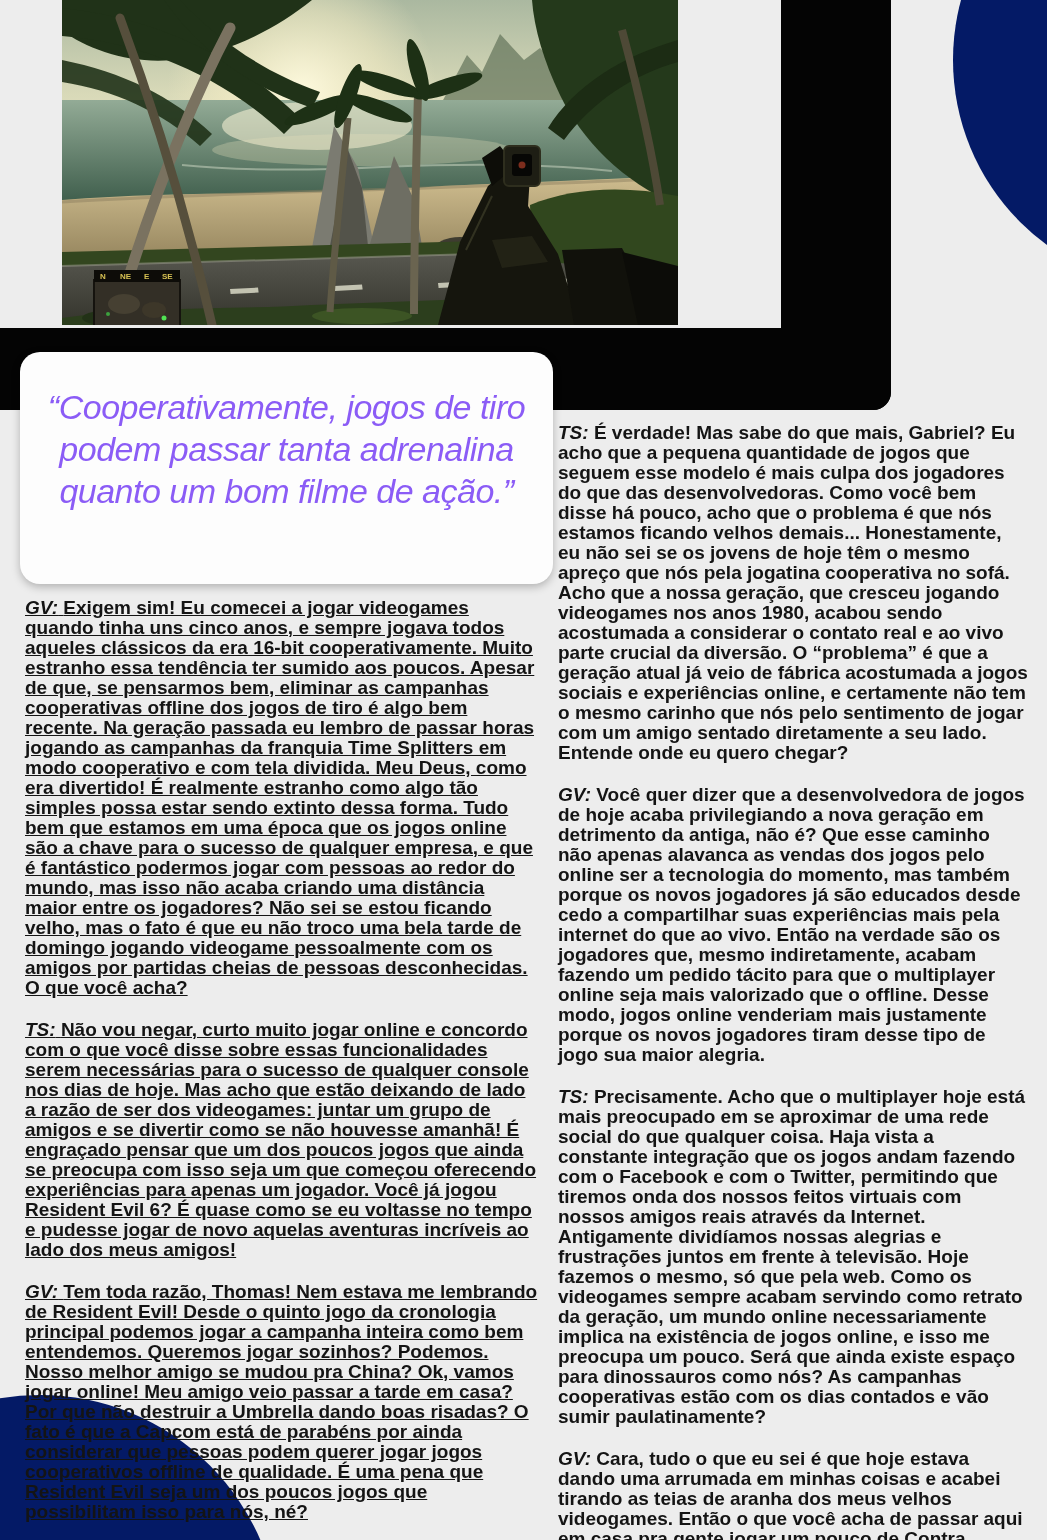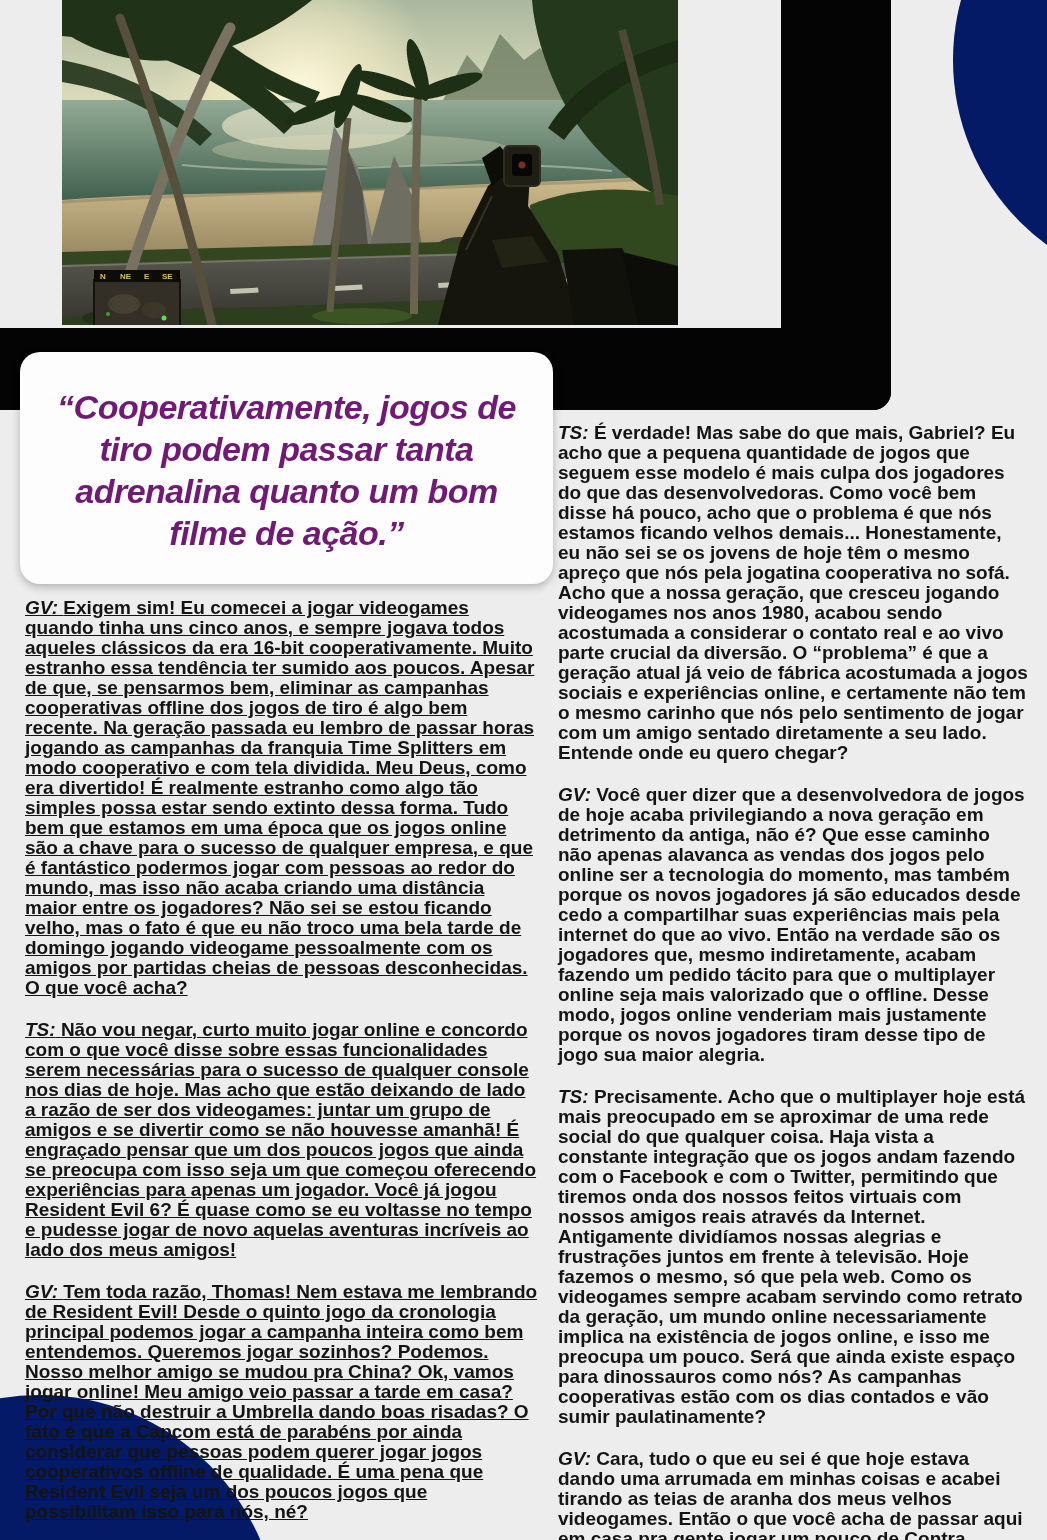--- a/index.html
+++ b/index.html
@@ -15,22 +15,22 @@
   .black-band{position:absolute;left:0;top:328px;width:891px;height:82px;background:#040404;border-radius:0 0 18px 0;}
   .black-col{position:absolute;left:781px;top:0;width:110px;height:410px;background:#040404;border-radius:0 0 18px 0;}
 
   
   .shot{position:absolute;left:62px;top:0;width:616px;height:325px;overflow:hidden;background:#2a3a28;}
   .shot svg{display:block;width:100%;height:100%;}
 
   
   .quote-card{position:absolute;left:20px;top:352px;width:533px;height:232px;background:#fdfdfd;border-radius:20px;
     box-shadow:0 3px 8px rgba(0,0,0,.25);box-sizing:border-box;padding:34px 16px 0;}
-  .quote-card blockquote{margin:0;font-size:34px;line-height:42px;font-weight:bold;font-style:italic;
-    letter-spacing:-0.5px;color:#701a75;text-align:center;}
+  .quote-card blockquote{margin:0;font-size:34px;line-height:42px;font-weight:normal;font-style:italic;
+    letter-spacing:-0.5px;color:#8b5cf6;text-align:center;}
 
   
   .col{position:absolute;font-size:19px;line-height:20px;font-weight:bold;color:#141414;text-align:left;}
   .col-left{left:25px;top:598px;width:516px;text-decoration:underline;}
   .col-right{left:558px;top:423px;width:470px;}
   .col p{margin:0 0 22px;}
   .spk{font-style:italic;}
 </style>
 </head>
 <body>

